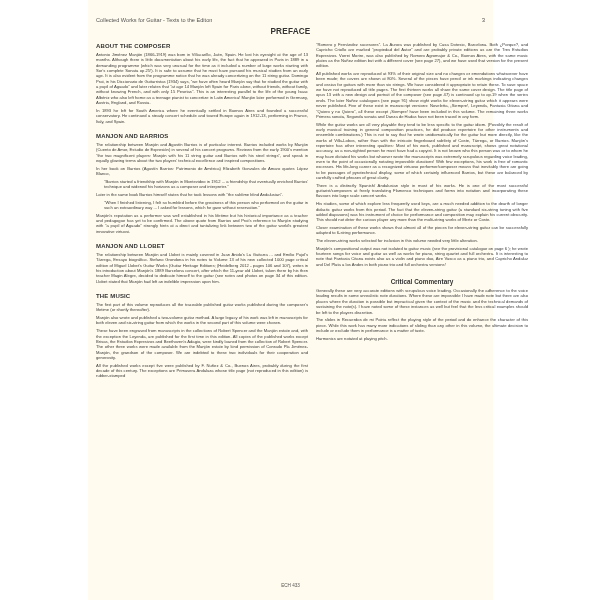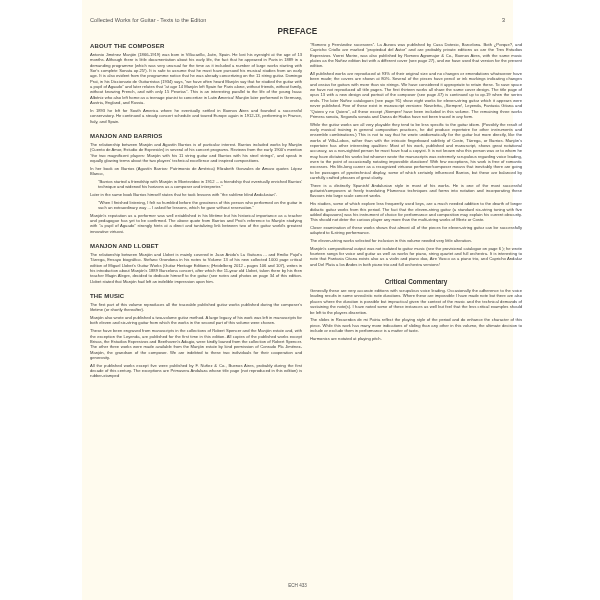--- a/index.html
+++ b/index.html
@@ -4,23 +4,22 @@
   <style>
     html, body { margin: 0; padding: 0; }
     body {
       width: 600px; height: 600px; overflow: hidden;
       background: #ffffff;
       font-family: "Liberation Sans", sans-serif;
       color: #3a3a3a;
       position: relative;
     }
     .page {
-      position: absolute; left: 82px; top: 0; width: 405px; height: 600px;
+      position: absolute; left: 88px; top: 0; width: 405px; height: 600px;
       background: #fffbee;
-      padding-left: 26px;
     }
     .running-head {
       position: absolute; left: 8px; top: 17px;
       font-size: 5.6px; color: #555;
     }
     .page-number {
       position: absolute; right: 8px; top: 17px;
       font-size: 6px; color: #555;
     }
     .page-title {

